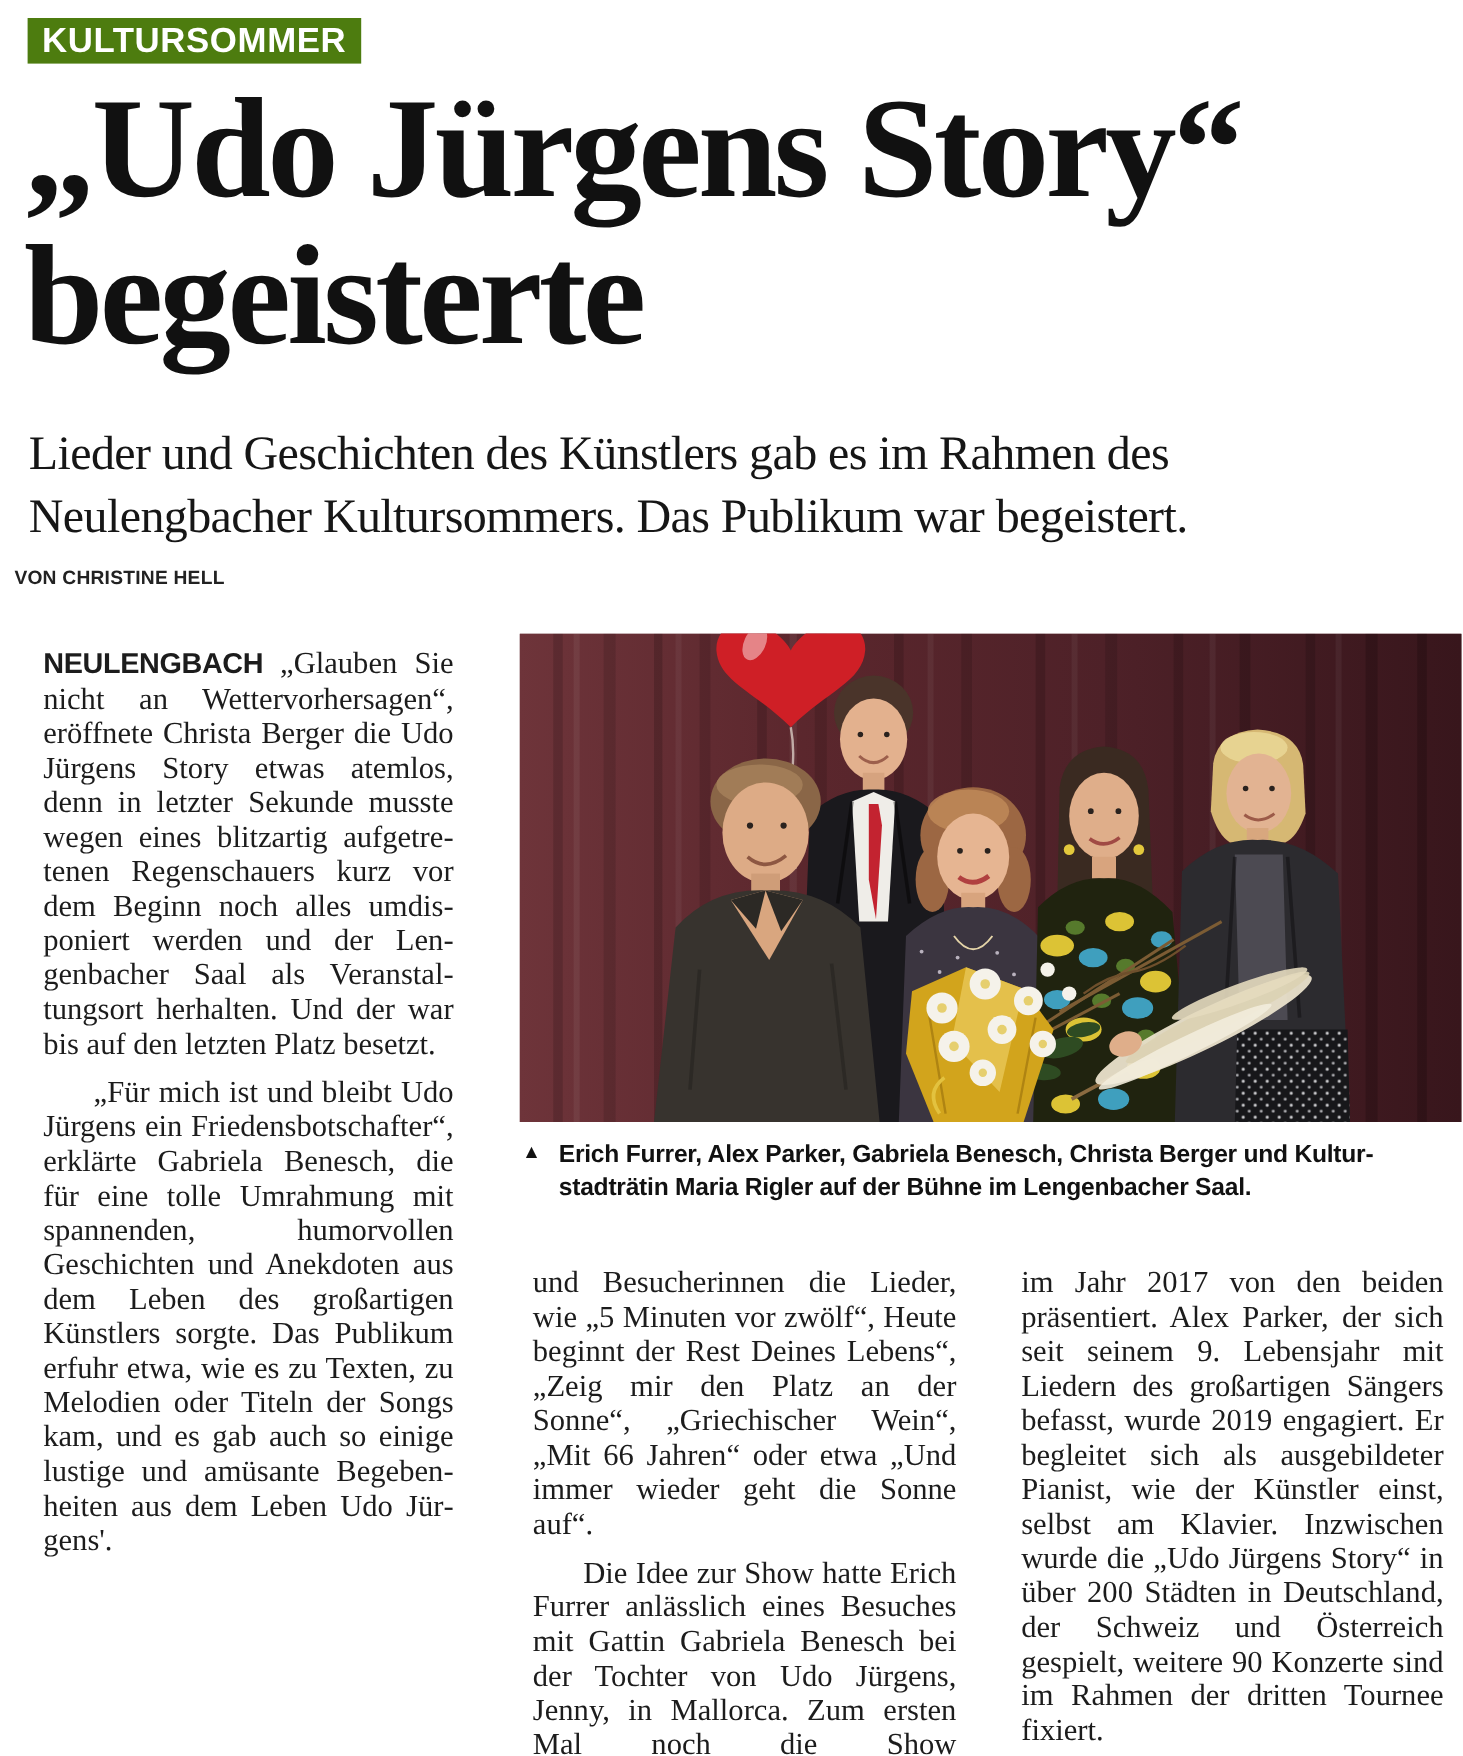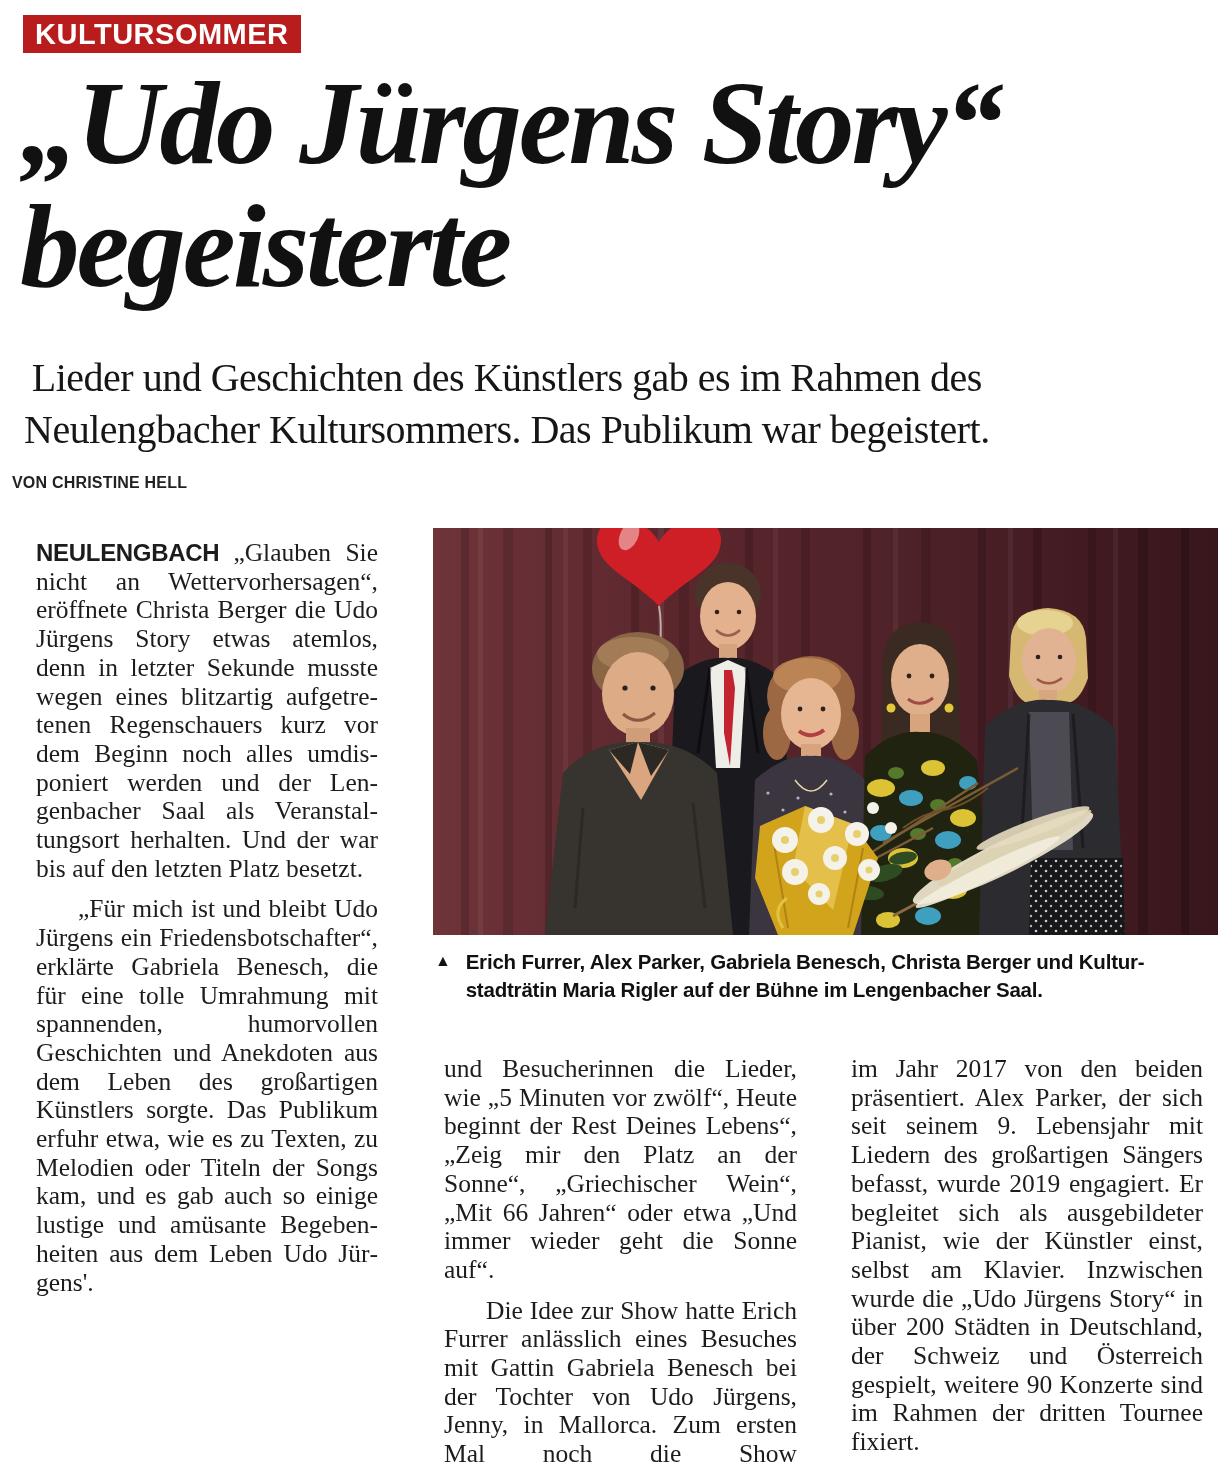--- a/index.html
+++ b/index.html
@@ -1,26 +1,26 @@
 <!DOCTYPE html>
 <html lang="de"><head>
 <meta charset="utf-8">
 <style>
   html,body{margin:0;padding:0;background:#ffffff;}
   .page{position:relative;width:1219px;height:1463px;background:#ffffff;overflow:hidden;
         font-family:"Liberation Serif",serif;color:#1a1a1a;}
   .kicker{position:absolute;left:23px;top:15px;height:38px;line-height:38px;padding:0 12px;
-          background:#b91c1c;color:#ffffff;font-family:"Liberation Sans",sans-serif;
+          background:#4d7c0f;color:#ffffff;font-family:"Liberation Sans",sans-serif;
           font-weight:bold;font-size:29px;letter-spacing:.5px;}
   .headline{position:absolute;left:20px;top:62px;margin:0;font-weight:bold;color:#111111;
-            font-size:119px;line-height:123px;letter-spacing:-3px;white-space:nowrap;font-style:italic;}
+            font-size:119px;line-height:123px;letter-spacing:-3px;white-space:nowrap;}
   .headline span{display:block;}
   .standfirst{position:absolute;left:24px;top:352px;margin:0;font-size:40px;line-height:52px;
               letter-spacing:-.5px;color:#161616;white-space:nowrap;}
-  .standfirst span{display:block;text-align:center;}
+  .standfirst span{display:block;}
   .byline{position:absolute;left:12px;top:474px;font-family:"Liberation Sans",sans-serif;
           font-weight:bold;font-size:16px;letter-spacing:.2px;color:#222222;}
   .column{position:absolute;font-size:25.5px;line-height:28.7px;text-align:justify;
           color:#1c1c1c;-webkit-hyphens:manual;hyphens:manual;}
   .col1{left:24px;top:527px;width:366px;}
   .col2{left:432px;top:1043px;width:377px;}
   .col3{left:839px;top:1043px;width:376px;}
   .para{margin:12px;}
   .para.ind{text-indent:42px;}
   .para.cont{text-align-last:justify;}

